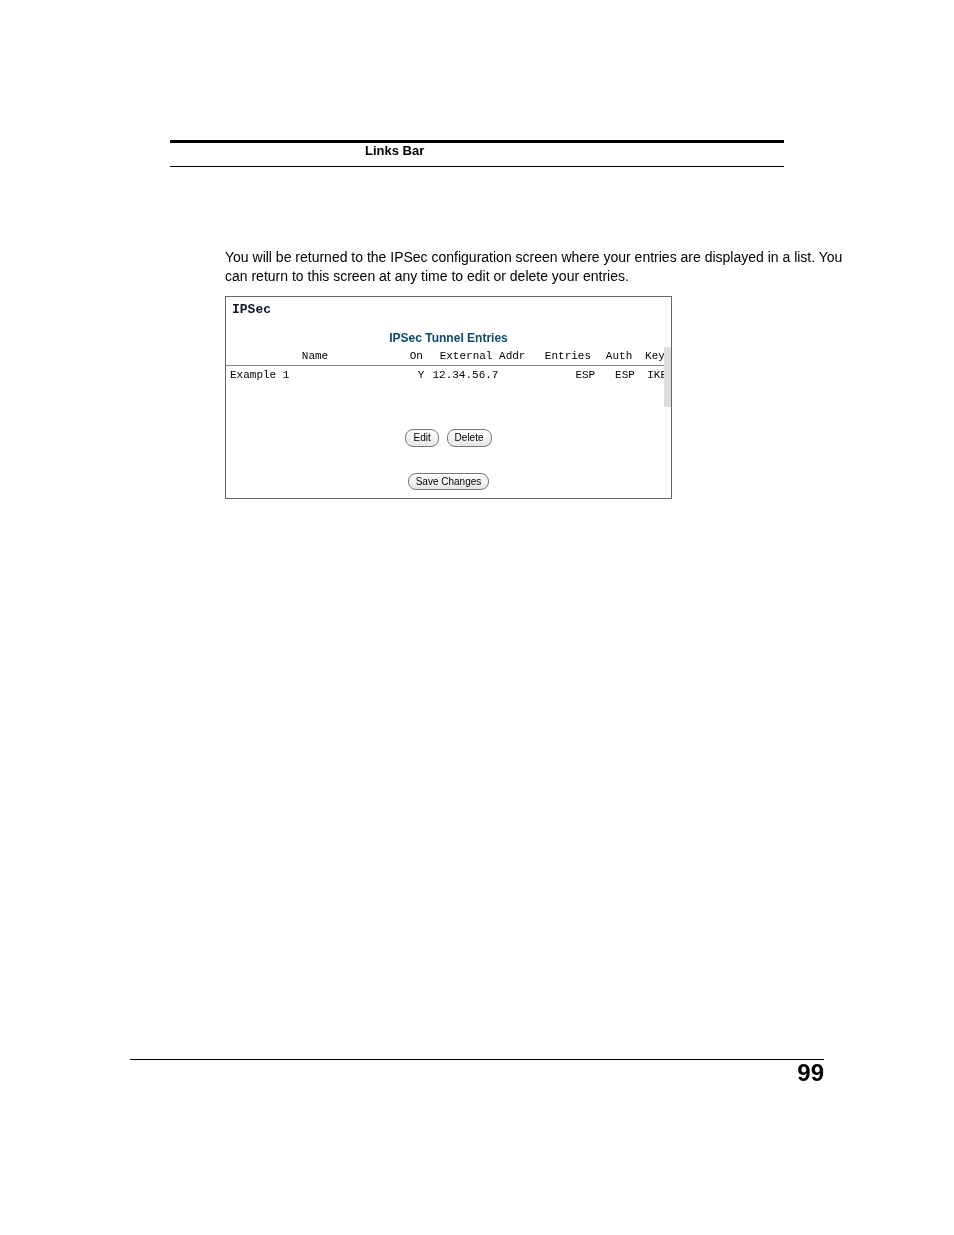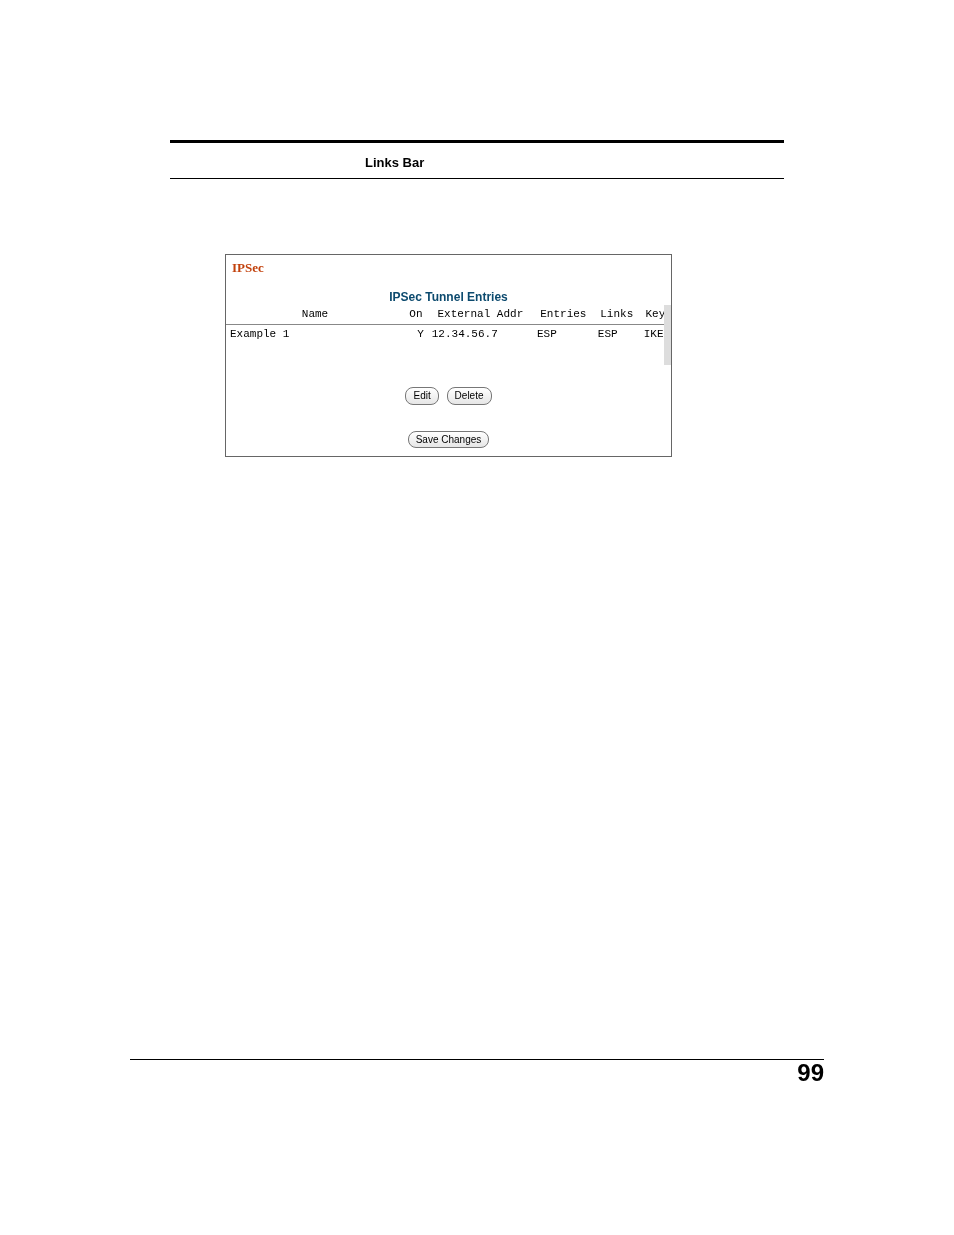--- a/index.html
+++ b/index.html
@@ -21,21 +21,21 @@
     border-top: 3px solid #000;
     margin: 0 40px 0 40px;
   }
   .rule-thin {
     border-top: 1px solid #000;
     margin: 0 40px 0 40px;
   }
   .links-bar {
     font-weight: bold;
     font-size: 13px;
-    padding: 12px 0 8px 235px;
+    padding: 0 0 8px 235px;
   }
   .hdr-block {
     position: absolute;
     top: 140px;
     left: 130px;
     right: 130px;
   }
   .body-content {
     position: absolute;
     top: 248px;
@@ -51,24 +51,24 @@
   }
   .figure {
     border: 1px solid #666;
     width: 445px;
     background: #fff;
     margin-top: 6px;
     font-family: Verdana, Geneva, sans-serif;
   }
   .fig-title {
     font-weight: bold;
-    color: #c2410c;
+    color: #0f172a;
     font-size: 13px;
     padding: 4px 6px 2px 6px;
-    font-family: Liberation Serif, serif;
+    font-family: Liberation Mono, monospace;
   }
   .fig-center {
     text-align: center;
     font-size: 11px;
     padding: 4px 0;
   }
   .fig-subtitle {
     font-weight: bold;
     color: #0c4a6e;
     font-size: 12px;
@@ -158,51 +158,52 @@
   .page-num {
     position: absolute;
     right: 130px;
     bottom: 148px;
     font-family: Liberation Sans, sans-serif;
     font-weight: bold;
     font-size: 24px;
   }
   .col-on      { text-align: right; padding-right: 8px; }
   .col-addr    { text-align: left; }
-  .col-enc,.col-auth,.col-key { text-align: left; }
+  .col-enc,.col-auth,.col-key { text-align: right; }
 </style>
 </head>
 <body>
 
 <div class="page">
 
   <div class="hdr-block">
     <div class="rule-thick"></div>
     <div class="links-bar">Links Bar</div>
     <div class="rule-thin"></div>
   </div>
 
   <div class="body-content">
 
+    <p class="body-para">You will be returned to the IPSec configuration screen where your entries are displayed in a list. You can return to this screen at any time to edit or delete your entries.</p>
 
     <div class="figure">
       <div class="fig-title">IPSec</div>
 
 
       <div class="fig-subtitle">IPSec Tunnel Entries</div>
 
       <div class="entries-scroll">
         <table class="entries-table">
           <thead>
             <tr>
               <th style="width:40%;">Name</th>
               <th class="col-on">On</th>
               <th class="col-addr">External Addr</th>
               <th class="col-enc">Entries</th>
-              <th class="col-auth">Links</th>
+              <th class="col-auth">Auth</th>
               <th class="col-key">Key</th>
             </tr>
           </thead>
           <tbody>
             <tr>
               <td>Example 1</td>
               <td class="col-on">Y</td>
               <td class="col-addr">12.34.56.7</td>
               <td class="col-enc">ESP</td>
               <td class="col-auth">ESP</td>

